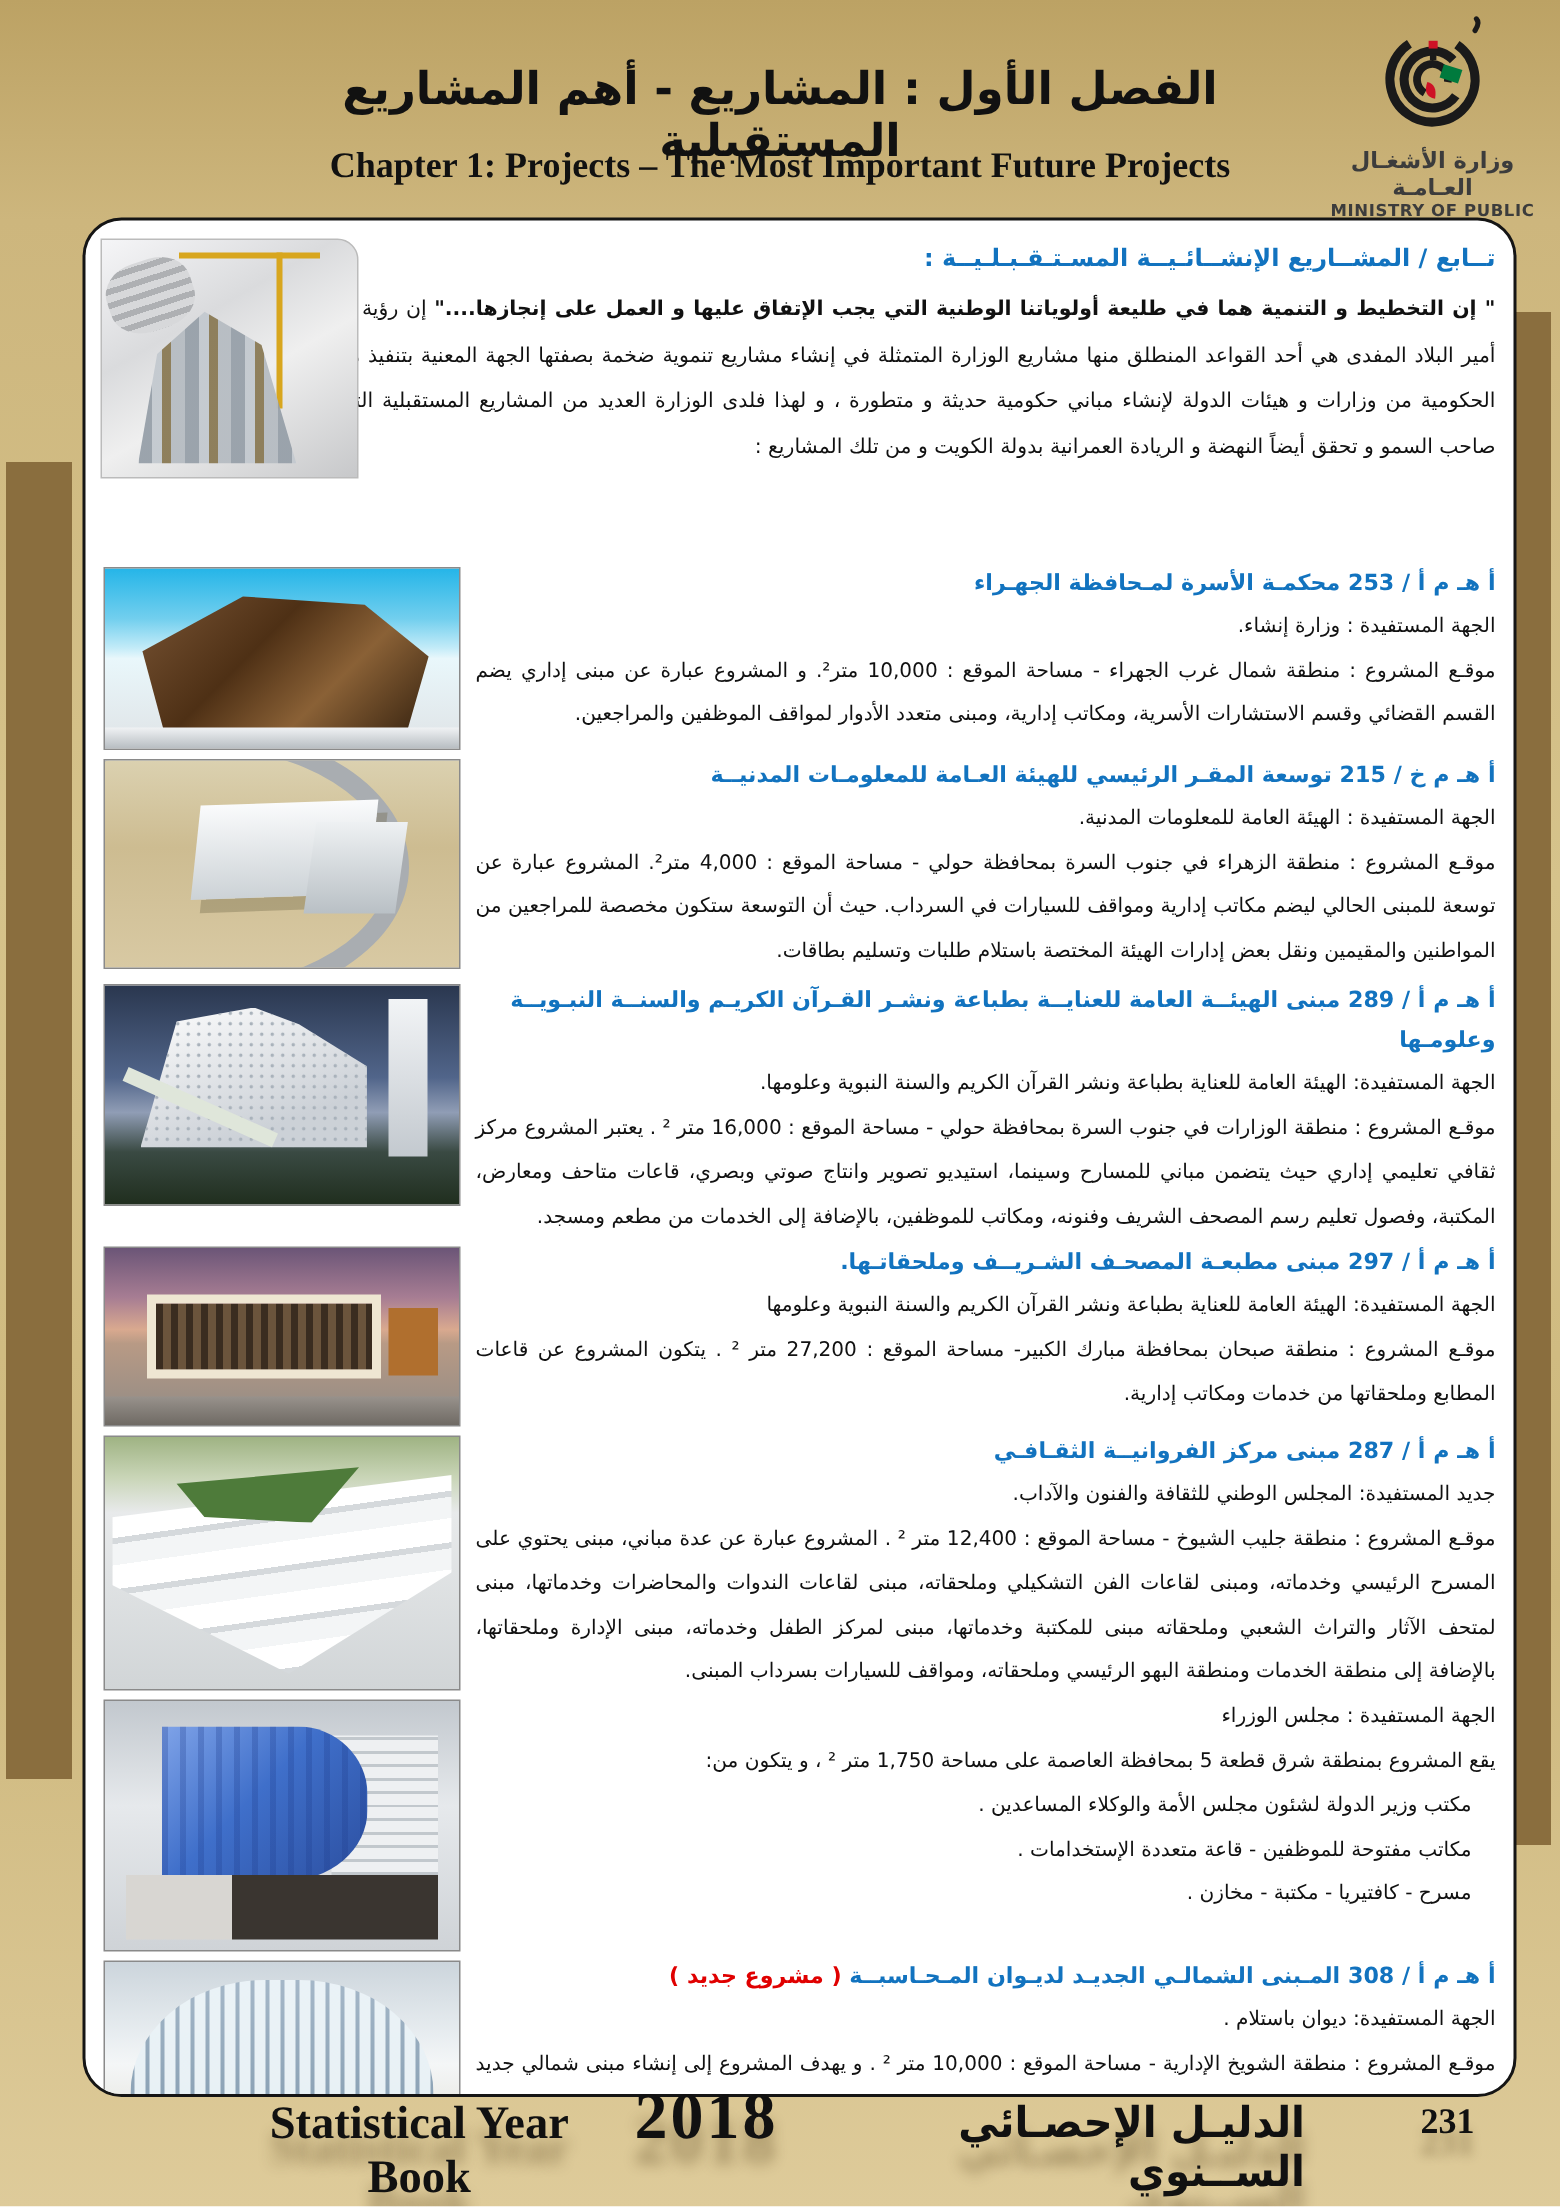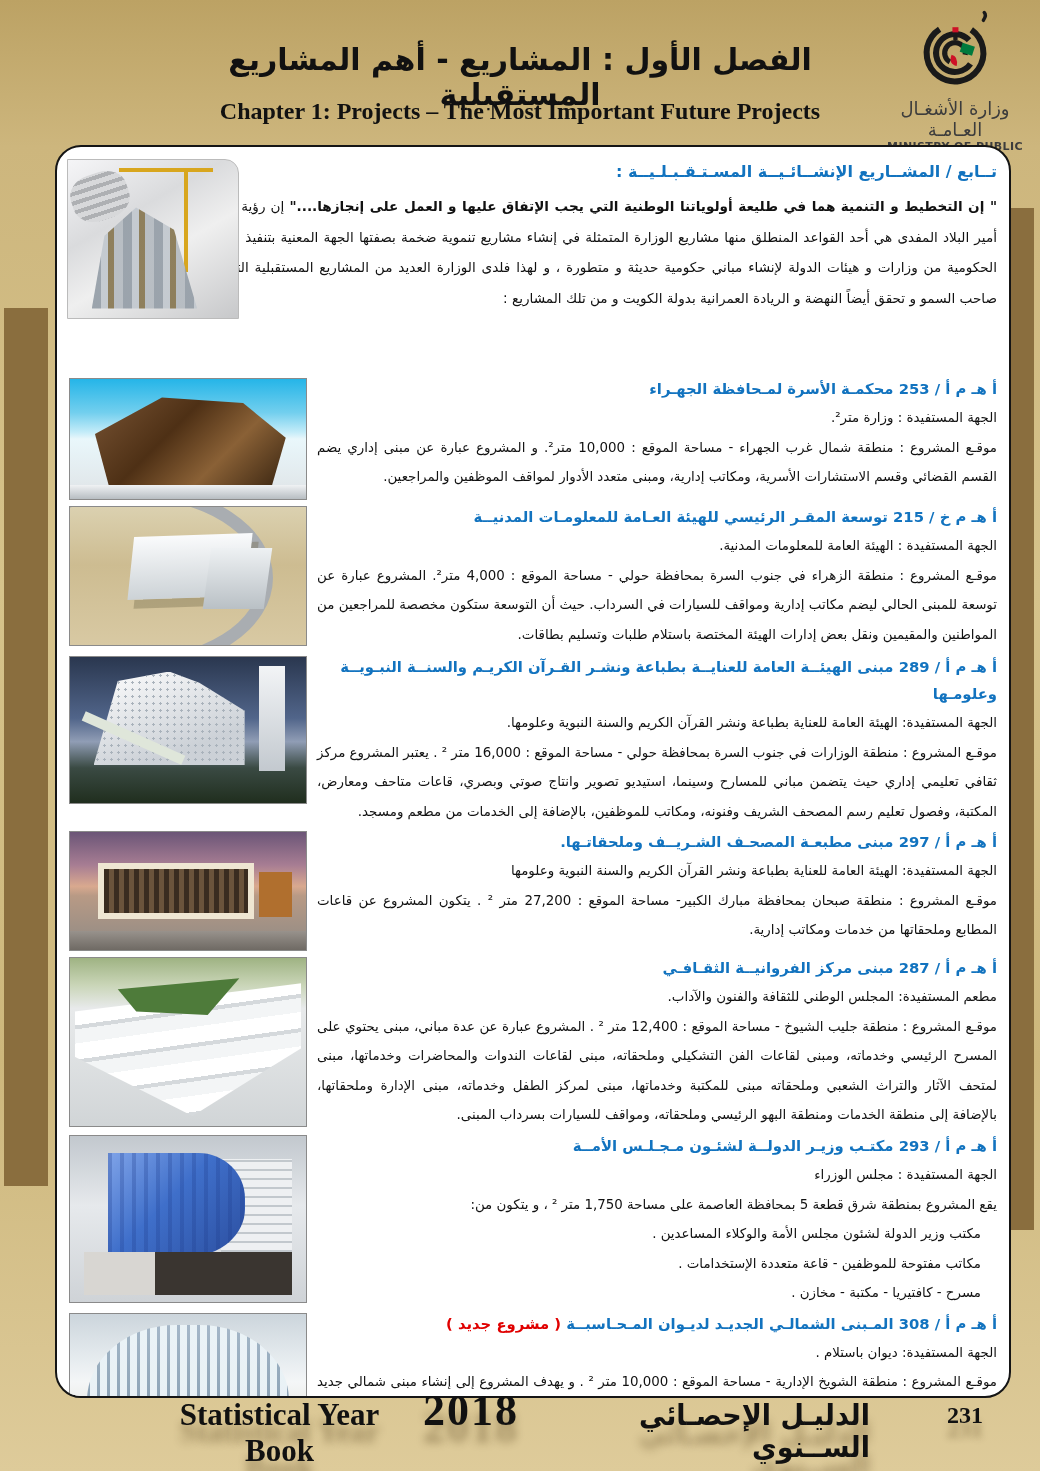--- a/index.html
+++ b/index.html
@@ -16,21 +16,21 @@
   .chapter-ar{
     position:absolute;left:150px;top:42px;width:740px;text-align:center;
     font-size:30px;font-weight:bold;letter-spacing:1px;direction:rtl;
   }
   .chapter-en{
     position:absolute;left:120px;top:98px;width:800px;text-align:center;
     font-family:"Liberation Serif","DejaVu Serif",serif;font-weight:bold;font-size:24px;
   }
   .logo{position:absolute;left:880px;top:10px;width:150px;text-align:center;}
   .logo svg{display:block;margin:0 auto;}
-  .logo-ar{font-size:18px;font-weight:normal;color:#3c3c3c;direction:rtl;margin-top:2px;}
+  .logo-ar{font-size:15px;font-weight:bold;color:#3c3c3c;direction:rtl;margin-top:2px;}
   .logo-en{font-size:11px;font-weight:bold;color:#3c3c3c;letter-spacing:.4px;}
 
   
   .box{
     position:absolute;left:55px;top:145px;width:956px;height:1253px;box-sizing:border-box;
     background:#fff;border:2.5px solid #151515;border-radius:26px;
     padding:8px 12px 4px 10px;direction:rtl;overflow:hidden;
   }
   section{position:relative;}
   .with-img{padding-left:250px;}
@@ -163,21 +163,21 @@
         <span class="q">" إن التخطيط و التنمية هما في طليعة أولوياتنا الوطنية التي يجب الإتفاق عليها و العمل على إنجازها...."</span><span> إن رؤية صاحب السمو و أمير البلاد المفدى هي أحد القواعد المنطلق منها مشاريع الوزارة المتمثلة في إنشاء مشاريع تنموية ضخمة بصفتها الجهة المعنية بتنفيذ متطلبات الجهات الحكومية من وزارات و هيئات الدولة لإنشاء مباني حكومية حديثة و متطورة ، و لهذا فلدى الوزارة العديد من المشاريع المستقبلية التي ستحقق رؤية صاحب السمو و تحقق أيضاً النهضة و الريادة العمرانية بدولة الكويت و من تلك المشاريع :</span>
       </div>
     </section>
 
     <section class="with-img sec-253">
       <div class="ph" id="img-253">
           <i class="bld"></i>
           <i class="base"></i>
         </div>
       <div class="proj-h">أ هـ م أ /  253 محكمـة الأسرة لمـحافظة الجهـراء</div>
-      <div class="bl">الجهة المستفيدة : وزارة متر².</div>
+      <div class="bl">الجهة المستفيدة : وزارة إنشاء.</div>
       <div class="bl">موقـع المشروع : منطقة شمال غرب الجهراء - مساحة الموقع : 10,000 متر². و المشروع عبارة عن مبنى إداري يضم القسم القضائي وقسم الاستشارات الأسرية، ومكاتب إدارية، ومبنى متعدد الأدوار لمواقف الموظفين والمراجعين.</div>
     </section>
 
     <section class="with-img sec-215">
       <div class="ph" id="img-215">
           <i class="road"></i>
           <i class="bld"></i>
           <i class="wing"></i>
         </div>
       <div class="proj-h">أ هـ م خ /  215 توسعة المقـر الرئيسي للهيئة العـامة للمعلومـات المدنيــة</div>
@@ -206,31 +206,30 @@
       <div class="bl">الجهة المستفيدة: الهيئة العامة للعناية بطباعة ونشر القرآن الكريم والسنة النبوية وعلومها</div>
       <div class="bl">موقـع المشروع : منطقة صبحان بمحافظة مبارك الكبير- مساحة الموقع : 27,200 متر ² . يتكون المشروع عن قاعات المطابع وملحقاتها من خدمات ومكاتب إدارية.</div>
     </section>
 
     <section class="with-img sec-287">
       <div class="ph" id="img-287">
           <i class="terr"></i>
           <i class="roof"></i>
         </div>
       <div class="proj-h">أ هـ م أ /  287 مبنى مركز الفروانيــة الثقـافـي</div>
-      <div class="bl">مطعم المستفيدة: المجلس الوطني للثقافة والفنون والآداب.</div>
+      <div class="bl">جديد المستفيدة: المجلس الوطني للثقافة والفنون والآداب.</div>
       <div class="bl">موقـع المشروع : منطقة جليب الشيوخ - مساحة الموقع : 12,400 متر ² . المشروع عبارة عن عدة مباني، مبنى يحتوي على المسرح الرئيسي وخدماته، ومبنى لقاعات الفن التشكيلي وملحقاته، مبنى لقاعات الندوات والمحاضرات وخدماتها، مبنى لمتحف الآثار والتراث الشعبي وملحقاته مبنى للمكتبة وخدماتها، مبنى لمركز الطفل وخدماته، مبنى الإدارة وملحقاتها، بالإضافة إلى منطقة الخدمات ومنطقة البهو الرئيسي وملحقاته، ومواقف للسيارات بسرداب المبنى.</div>
     </section>
 
     <section class="with-img sec-293">
       <div class="ph" id="img-293">
           <i class="grid"></i>
           <i class="cube"></i>
           <i class="base"></i>
         </div>
-      <div class="proj-h">أ هـ م أ /  293 مكتـب وزيـر الدولــة لشئـون مـجـلـس الأمــة</div>
       <div class="bl">الجهة المستفيدة : مجلس الوزراء</div>
       <div class="bl">يقع المشروع بمنطقة شرق قطعة 5 بمحافظة العاصمة على مساحة 1,750 متر ² ، و يتكون من:</div>
       <div class="bl indent">مكتب وزير الدولة لشئون مجلس الأمة والوكلاء المساعدين .</div>
       <div class="bl indent">مكاتب مفتوحة للموظفين -  قاعة متعددة الإستخدامات .</div>
       <div class="bl indent">مسرح  - كافتيريا  - مكتبة - مخازن .</div>
     </section>
 
     <section class="with-img sec-308">
       <div class="ph" id="img-308">
           <i class="dome"></i>

